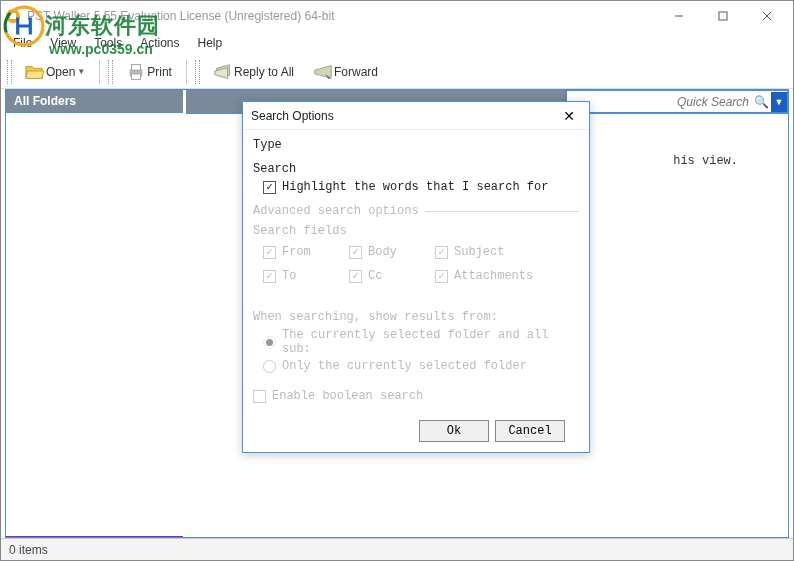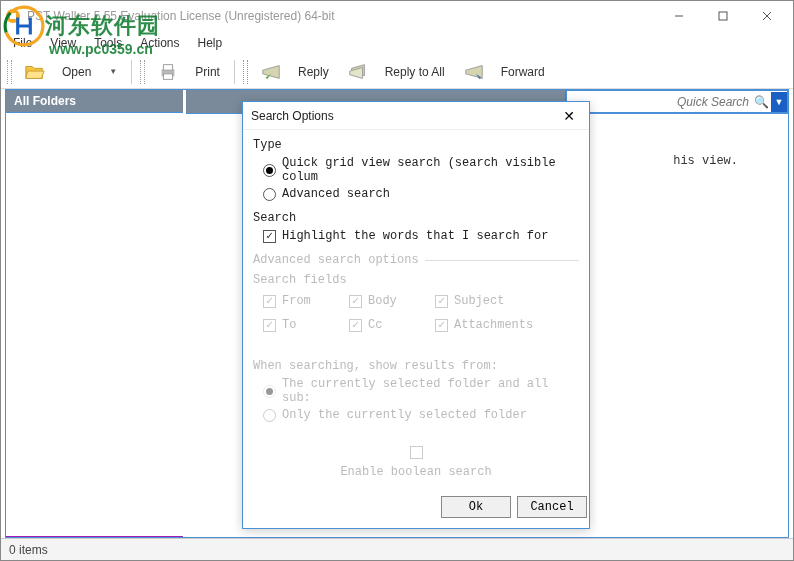--- a/index.html
+++ b/index.html
@@ -9,21 +9,21 @@
 .titlebar .app-icon { width: 16px; height: 16px; margin-right: 6px; }
 .titlebar .title { color: #999; flex: 1; font-size: 12px; }
 .titlebar .win-btn { width: 44px; height: 28px; display: flex; align-items: center; justify-content: center; color: #666; cursor: pointer; }
 
 .menubar { height: 24px; display: flex; align-items: center; padding: 0 4px; gap: 2px; }
 .menubar .menu-item { padding: 2px 8px; cursor: pointer; color: #333; }
 
 .toolbar { height: 34px; display: flex; align-items: center; padding: 0 6px; gap: 6px; border-bottom: 1px solid #ddd; }
 .toolbar .sep { width: 1px; height: 24px; background: #ccc; margin: 0 2px; }
 .toolbar .tool-handle { width: 5px; height: 24px; border-left: 1px dotted #999; border-right: 1px dotted #999; }
-.tool-btn { display: flex; align-items: center; gap: 16px; padding: 3px 6px; cursor: pointer; }
+.tool-btn { display: flex; align-items: center; gap: 0; padding: 3px 6px; cursor: pointer; }
 .tool-btn .ti { width: 22px; height: 22px; }
 .tool-btn span.txt { color: #333; font-size: 12px; }
 .tool-btn .dd { font-size: 8px; color: #555; margin-left: 2px; }
 
 .content { position: relative; height: calc(100% - 30px - 24px - 34px - 22px); display: flex; border: 1px solid #4a90d9; margin: 0 4px; }
 .folders-col { width: 180px; border-right: 3px solid #fff; background: #a21caf; }
 .folders-header { background: #7a8a9a; color: #fff; padding: 4px 8px; font-weight: bold; border-bottom: 1px solid #4a90d9; }
 .folders-body { height: calc(100% - 24px); background: #fff; }
 
 .main-col { flex: 1; display: flex; flex-direction: column; }
@@ -49,21 +49,21 @@
 .radio, .check { width: 13px; height: 13px; border: 1px solid #555; flex-shrink: 0; display: flex; align-items: center; justify-content: center; background: #fff; }
 .radio { border-radius: 50%; }
 .radio.sel::after { content: ""; width: 7px; height: 7px; background: #000; border-radius: 50%; }
 .check.sel::after { content: "✓"; font-size: 11px; color: #222; line-height: 1; }
 .disabled { color: #bbb; }
 .disabled .radio, .disabled .check { border-color: #ccc; }
 .disabled .check.sel::after { color: #bbb; }
 .divider-line { height: 1px; background: #ddd; flex: 1; }
 .adv-hdr { display: flex; align-items: center; gap: 6px; margin-bottom: 6px; }
 .field-grid { display: grid; grid-template-columns: 80px 80px 110px; gap: 4px 6px; padding-left: 10px; margin-bottom: 24px; }
-.dlg-foot { display: flex; justify-content: flex-end; gap: 6px; padding: 6px 2px 10px; }
+.dlg-foot { display: flex; justify-content: flex-end; gap: 6px; padding: 6px 24px 10px; }
 .btn { width: 70px; height: 22px; border: 1px solid #888; background: #f0f0f0; cursor: pointer; font-family: "Courier New", monospace; font-size: 12px; text-align: center; }
 
 .watermark { position: absolute; left: 6px; top: 10px; z-index: 200; pointer-events: none; opacity: 0.85; }
 .watermark .cn { font-family: "SimHei","Microsoft YaHei"; font-size: 22px; font-weight: bold; color: #0a7a2a; letter-spacing: 1px; }
 .watermark .url { font-family: Arial; font-size: 14px; font-weight: bold; color: #0a7a2a; }
 .wm-logo { position: absolute; left: 2px; top: 4px; width: 42px; height: 42px; z-index: 199; pointer-events: none; }
 </style>
 </head>
 <body>
 
@@ -128,27 +128,20 @@
         <rect x="5" y="9" width="14" height="8" fill="#bbb" rx="1"></rect>
         <rect x="7" y="4" width="10" height="6" fill="#fff" stroke="#999"></rect>
         <rect x="7" y="14" width="10" height="6" fill="#fff" stroke="#999"></rect>
       </svg>
     <span class="txt">Print</span>
   </div>
   <div class="sep"></div>
   <div class="tool-handle"></div>
   <div class="tool-btn">
     <svg class="ti" viewBox="0 0 24 24">
-        <path d="M3 10 L21 5 L21 19 L3 14 Z" fill="#d4d4b0" stroke="#999"></path>
-        <path d="M12 14 L8 20 L6 18 Z" fill="#7a5"></path>
-      </svg>
-    <span class="txt">Reply</span>
-  </div>
-  <div class="tool-btn">
-    <svg class="ti" viewBox="0 0 24 24">
         <path d="M5 8 L19 4 L19 16 L5 12 Z" fill="#d4d4b0" stroke="#999"></path>
         <path d="M3 11 L17 7 L17 19 L3 15 Z" fill="#e4e4c8" stroke="#999"></path>
       </svg>
     <span class="txt">Reply to All</span>
   </div>
   <div class="tool-btn">
     <svg class="ti" viewBox="0 0 24 24">
         <path d="M3 10 L21 5 L21 19 L3 14 Z" fill="#d4d4b0" stroke="#999"></path>
         <path d="M14 14 L20 18 L18 20 Z" fill="#57a"></path>
       </svg>
@@ -181,30 +174,20 @@
 </div>
 
 <div class="dialog">
   <div class="dlg-title">
     <span>Search Options</span>
     <div class="dlg-close">✕</div>
   </div>
   <div class="dlg-body">
     <div class="group">
       <div class="group-label">Type</div>
-      <div class="group-items">
-        <div class="dlg-row">
-          <div class="radio sel"></div>
-          <span>Quick grid view search (search visible colum</span>
-        </div>
-        <div class="dlg-row">
-          <div class="radio"></div>
-          <span>Advanced search</span>
-        </div>
-      </div>
     </div>
     <div class="group">
       <div class="group-label">Search</div>
       <div class="group-items">
         <div class="dlg-row">
           <div class="check sel"></div>
           <span>Highlight the words that I search for</span>
         </div>
       </div>
     </div>
@@ -244,21 +227,21 @@
       <div class="group-items">
         <div class="dlg-row">
             <div class="radio sel" style="opacity:.4"></div>
             <span>The currently selected folder and all sub:</span>
           </div>
         <div class="dlg-row">
             <div class="radio"></div>
             <span>Only the currently selected folder</span>
           </div>
       </div>
-      <div class="dlg-row" style="margin-top:24px;flex-direction:column;">
+      <div class="dlg-row" style="margin-top:16px;">
         <div class="check"></div>
         <span>Enable boolean search</span>
       </div>
     </div>
   </div>
   <div class="dlg-foot">
     <button class="btn">Ok</button>
     <button class="btn">Cancel</button>
   </div>
 </div>

